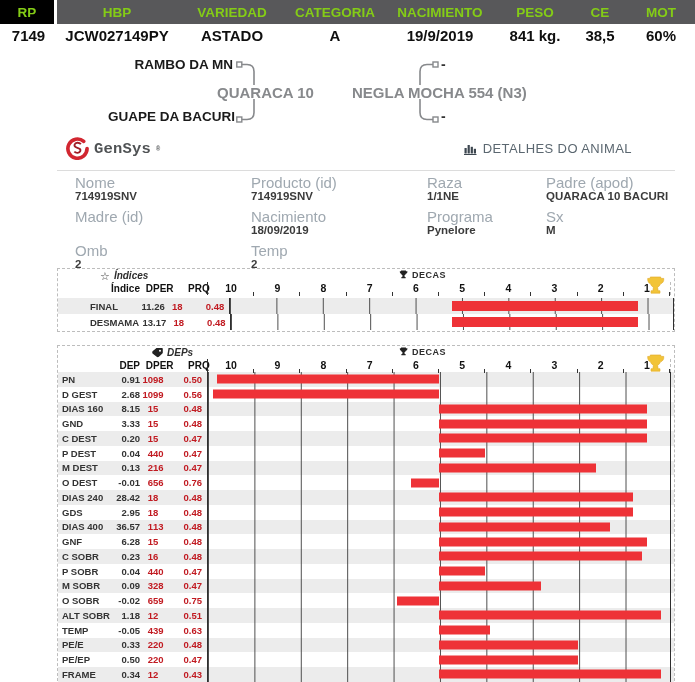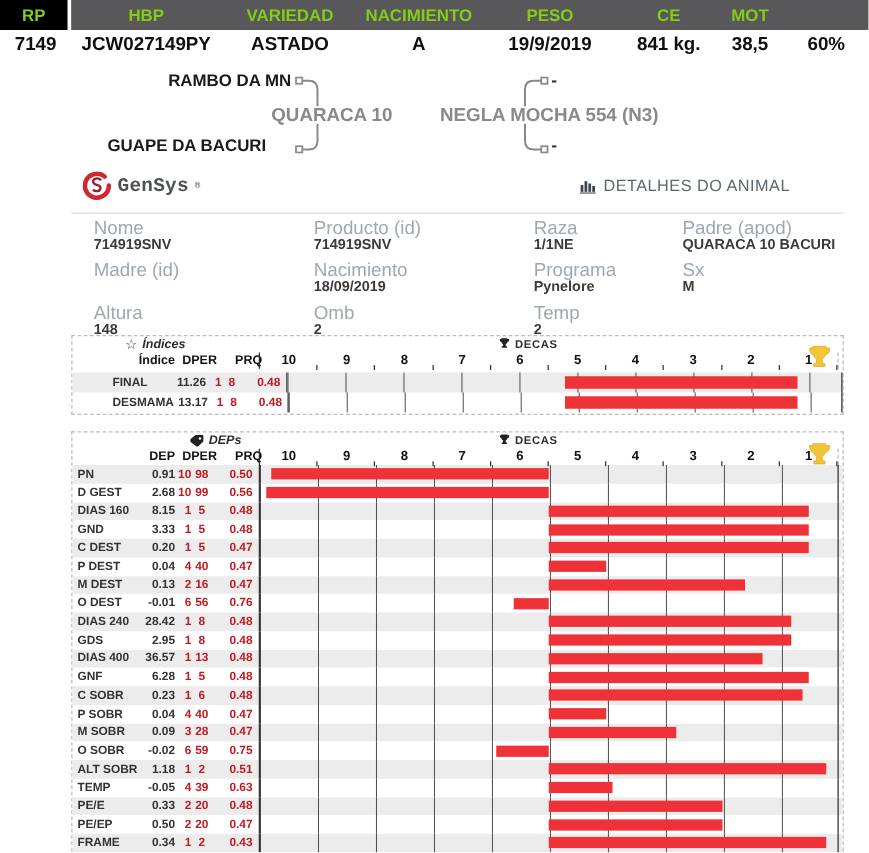--- a/index.html
+++ b/index.html
@@ -53,21 +53,21 @@
   .colhead{display:flex;height:13px;align-items:center;}
   .colhead .cell{font-weight:bold;font-size:10px;color:#111;white-space:nowrap;overflow:visible;}
   .spacer{height:3px;}
   .trow{display:flex;align-items:center;}
   .tbl-indices .trow{height:16px;padding-left:28px;}
   .tbl-deps .trow{height:14.76px;}
   .trow.alt{background:#ececec;}
   .c-label{width:40px;padding-left:4px;white-space:nowrap;}
   .c-val{width:38px;text-align:right;}
   .c-d{width:13px;text-align:right;}
-  .c-per{width:17px;text-align:center;}
+  .c-per{width:17px;text-align:left;}
   .c-pr{width:32px;text-align:right;}
   .c-q{width:5px;text-align:center;overflow:visible;}
   .trow .cell{font-size:9.5px;font-weight:bold;color:#333;}
   .trow .red{color:#c11a21;}
   .c-chart{position:relative;width:464px;height:100%;box-sizing:border-box;
            border-left:1px solid #2f2f2f;border-right:1px solid #2f2f2f;
            background-image:linear-gradient(to right,#4c4c4c 1px,transparent 1px);
            background-size:46.4px 100%;}
   .colhead .c-chart{border-right:1px dashed #bdbdbd;background-image:none;display:flex;height:13px;}
   .num{width:46.4px;text-align:center;font-weight:bold;font-size:10.5px;color:#111;position:relative;}
@@ -80,39 +80,40 @@
 </style>
 </head>
 <body>
 
 <div class="page">
 
   <div class="tophead">
       <div class="hcell rp">RP</div>
       <div class="hcell">HBP</div>
       <div class="hcell">VARIEDAD</div>
+      <div class="hcell">CATEGORIA</div>
       <div class="hcell">NACIMIENTO</div>
       <div class="hcell">PESO</div>
       <div class="hcell">CE</div>
       <div class="hcell">MOT</div>
     </div>
   <div class="topvals">
       <div class="vcell">7149</div>
       <div class="vcell">JCW027149PY</div>
       <div class="vcell">ASTADO</div>
       <div class="vcell">A</div>
       <div class="vcell">19/9/2019</div>
       <div class="vcell">841 kg.</div>
       <div class="vcell">38,5</div>
       <div class="vcell">60%</div>
     </div>
 
   <div class="ped">
     <span class="name" style="top:5px;right:462px;">RAMBO DA MN</span>
-    <span class="name" style="top:57px;right:482px;">GUAPE DA BACURI</span>
+    <span class="name" style="top:57px;right:460px;">GUAPE DA BACURI</span>
     <span class="parent" style="top:32px;left:217px;">QUARACA 10</span>
     <span class="parent" style="top:32px;left:352px;">NEGLA MOCHA 554 (N3)</span>
     <svg style="left:236px;top:9px;" width="34" height="62">
       <path d="M5 3.5h6q7 0 7 7V24" fill="none" stroke="#87898c" stroke-width="1.6"></path>
       <path d="M5 58.5h6q7 0 7-7V38" fill="none" stroke="#87898c" stroke-width="1.6"></path>
       <rect x="0.8" y="1" width="5" height="5" fill="#fff" stroke="#87898c" stroke-width="1.4"></rect>
       <rect x="0.8" y="56" width="5" height="5" fill="#fff" stroke="#87898c" stroke-width="1.4"></rect>
     </svg>
     <svg style="left:412px;top:9px;" width="36" height="62">
       <path d="M8 24V10.5q0-7 7-7h6" fill="none" stroke="#87898c" stroke-width="1.6"></path>
@@ -170,24 +171,20 @@
         <div class="dlabel">Nacimiento</div>
         <div class="dvalue">18/09/2019</div>
       </div>
       <div class="dfield">
         <div class="dlabel">Programa</div>
         <div class="dvalue">Pynelore</div>
       </div>
       <div class="dfield">
         <div class="dlabel">Sx</div>
         <div class="dvalue">M</div>
-      </div>
-      <div class="dfield">
-        <div class="dlabel">Altura</div>
-        <div class="dvalue">148</div>
       </div>
       <div class="dfield">
         <div class="dlabel">Omb</div>
         <div class="dvalue">2</div>
       </div>
       <div class="dfield">
         <div class="dlabel">Temp</div>
         <div class="dvalue">2</div>
       </div>
       <div class="dfield">

